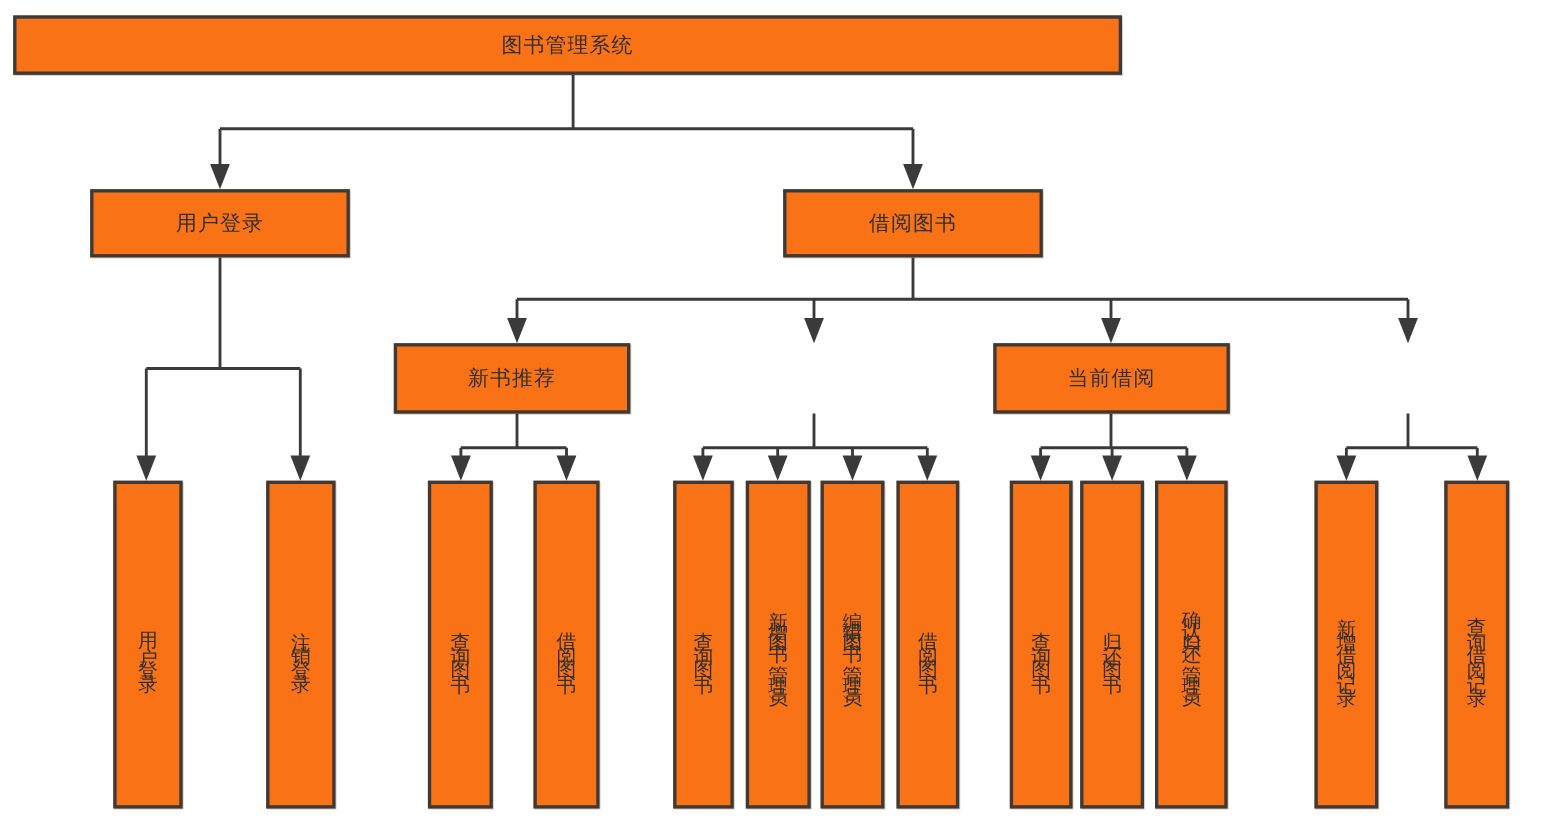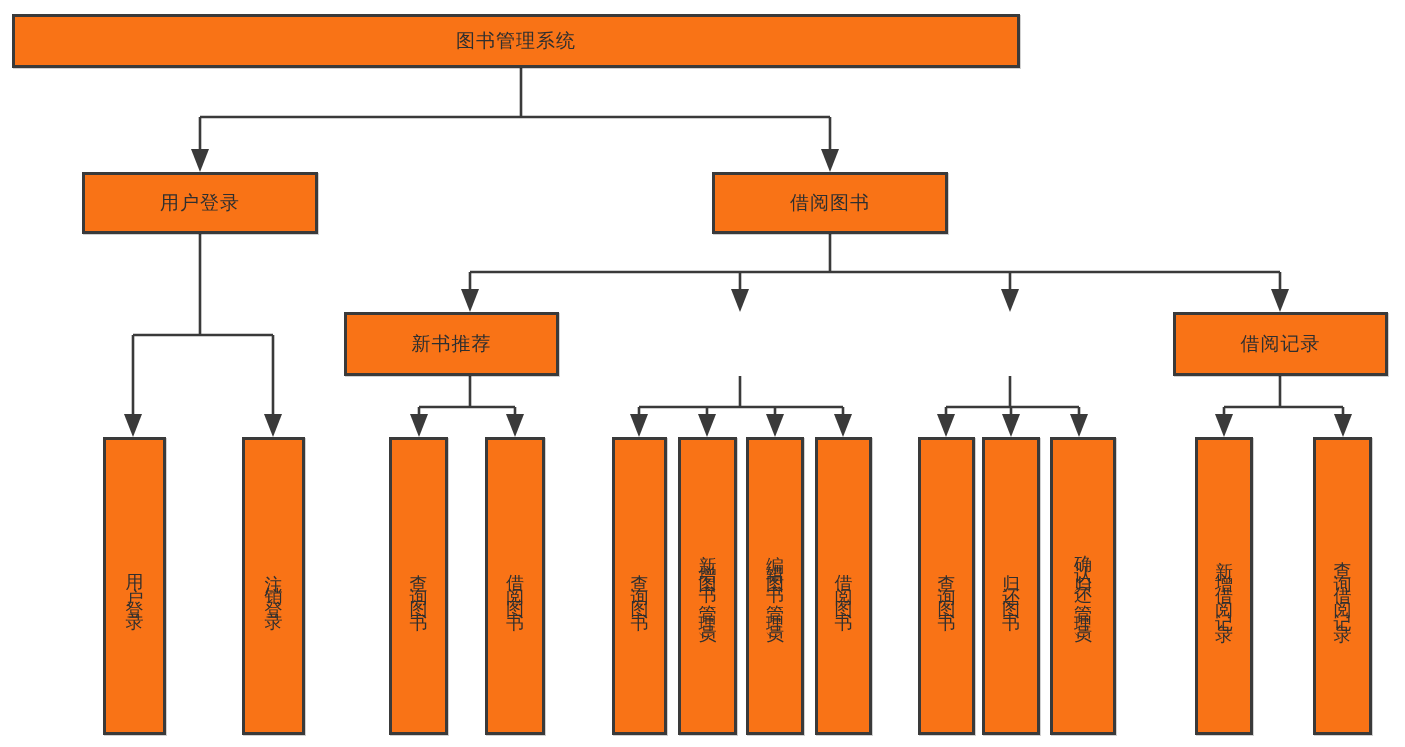--- a/index.html
+++ b/index.html
@@ -34,21 +34,21 @@
     color: var(--text);
     font-size: 19px;
     letter-spacing: 1px;
     text-align: left;
     box-shadow: 1px 1px 0 rgba(0,0,0,0.18);
   }
   .root-node  { left: 12px;  top: 14px;  width: 1008px; height: 54px; }
   .l2-a       { left: 82px;  top: 172px; width: 236px;  height: 62px; }
   .l2-b       { left: 712px; top: 172px; width: 236px;  height: 62px; }
   .l3         { top: 312px;  width: 215px; height: 64px; }
-  .l3-0 { left: 344px; }
+  .l3-0 { left: 358px; }
   .l3-1 { left: 633px; }
   .l3-2 { left: 903px; }
   .l3-3 { left: 1173px; }
   .leaf {
     top: 437px;
     height: 298px;
     writing-mode: vertical-rl;
     text-orientation: mixed;
     font-size: 18px;
     letter-spacing: 13px;
@@ -126,22 +126,22 @@
   <div class="node l2-a">
     <span>用户登录</span>
   </div>
   <div class="node l2-b">
     <span>借阅图书</span>
   </div>
 
   <div class="node l3 l3-0">
     <span>新书推荐</span>
   </div>
-  <div class="node l3 l3-3">
-    <span>借阅记录</span>
+  <div class="node l3 l3-2">
+    <span>当前借阅</span>
   </div>
 
   <div class="node leaf" style="left:103px;width:63px;">
     <span>用户登录</span>
   </div>
   <div class="node leaf" style="left:242px;width:63px;">
     <span>注销登录</span>
   </div>
   <div class="node leaf" style="left:389px;width:59px;">
     <span>查询图书</span>

